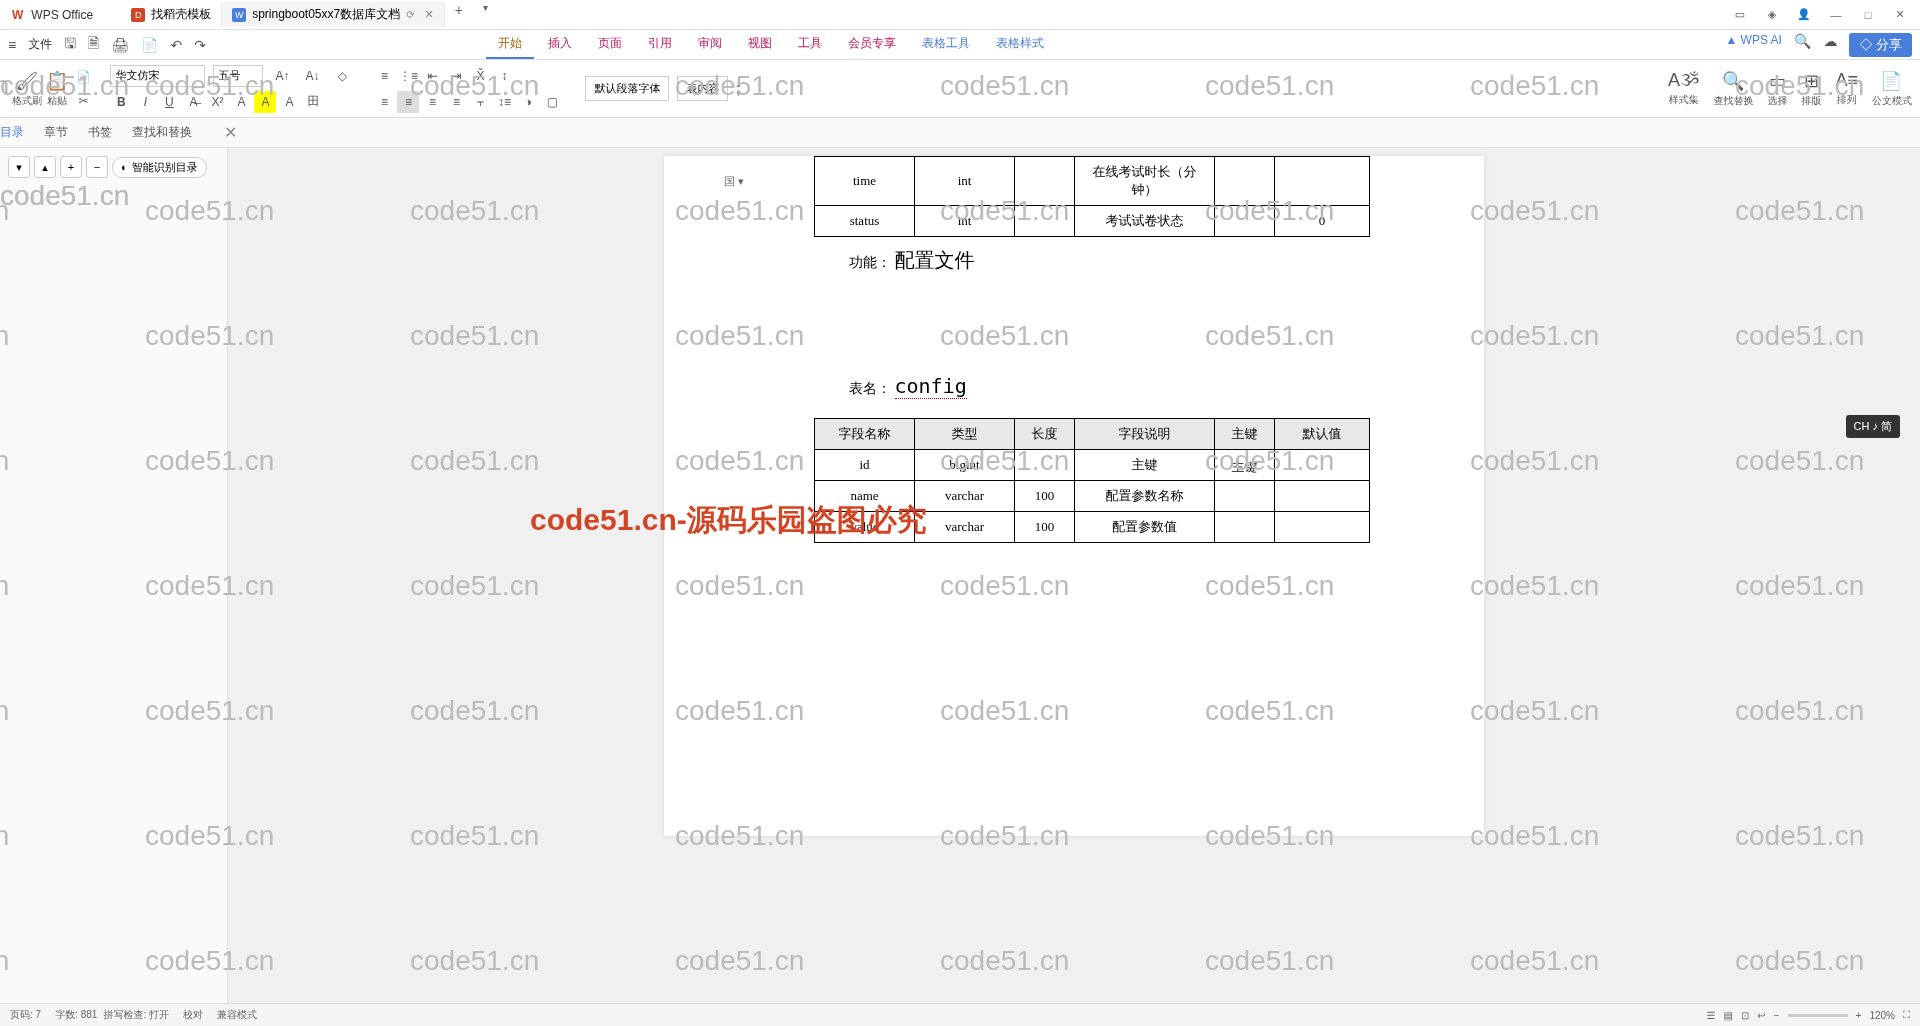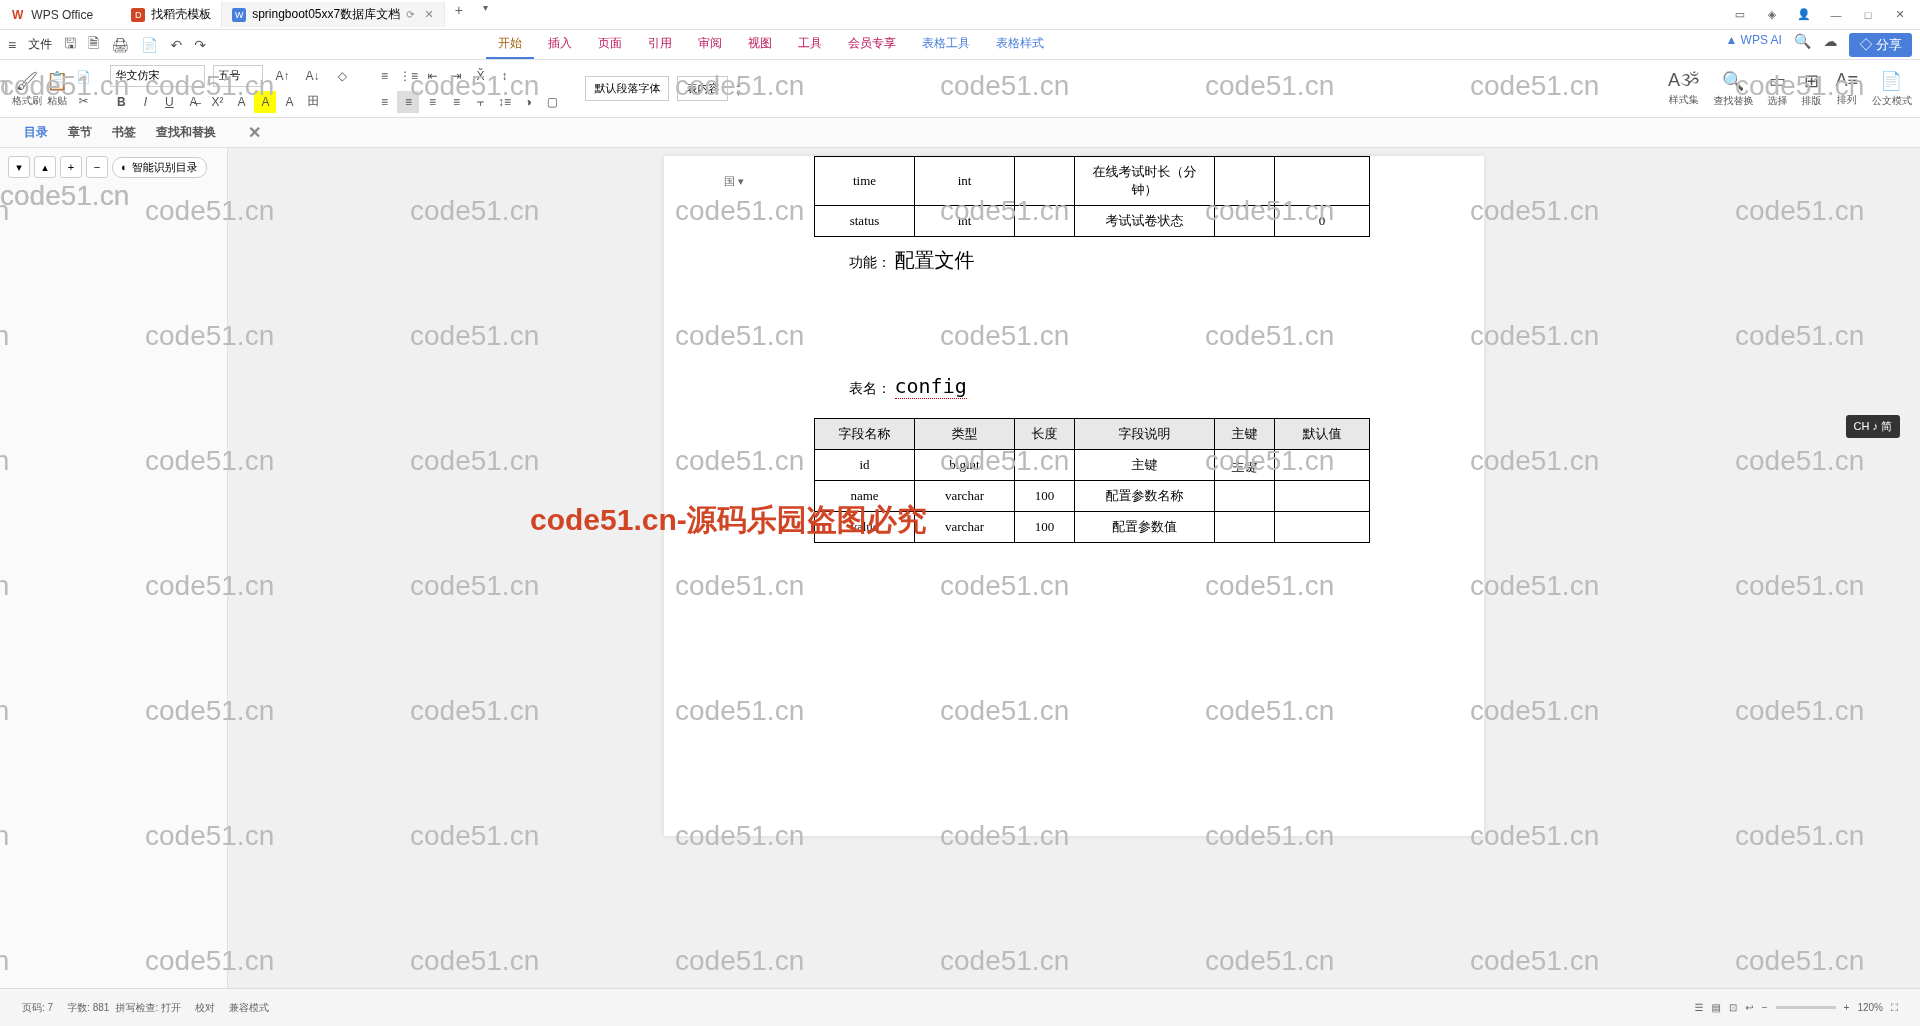--- a/index.html
+++ b/index.html
@@ -39,21 +39,21 @@
 .tool-big { display: flex; flex-direction: column; align-items: center; gap: 2px; cursor: pointer; }
 .tool-big-icon { font-size: 18px; color: #555; }
 .tool-big-label { font-size: 10px; color: #555; }
 .tool-small { width: 22px; height: 22px; display: flex; align-items: center; justify-content: center; color: #555; font-size: 12px; cursor: pointer; }
 .font-select { width: 95px; height: 22px; font-size: 11px; border: 1px solid #ccc; padding: 0 4px; }
 .size-select { width: 50px; height: 22px; font-size: 11px; border: 1px solid #ccc; padding: 0 4px; }
 .para-style { border: 1px solid #ccc; padding: 4px 8px; font-size: 11px; margin: 0 2px; cursor: pointer; }
 .toolbar-right { margin-left: auto; display: flex; gap: 14px; }
 
 
-.nav-tabs { height: 30px; background: #fafafa; display: flex; align-items: center; padding: 0 24px; gap: 20px; border-bottom: 1px solid #e0e0e0; font-weight: bold; }
+.nav-tabs { height: 30px; background: #fafafa; display: flex; align-items: center; padding: 0 0; gap: 20px; border-bottom: 1px solid #e0e0e0; }
 .nav-tab { font-size: 12px; color: #555; cursor: pointer; }
 .nav-tab.active { color: #4a7edb; }
 
 
 .sidebar { position: absolute; left: 0; top: 148px; width: 228px; bottom: 22px; background: #fafafa; border-right: 1px solid #e0e0e0; }
 .sidebar-controls { padding: 8px; display: flex; gap: 4px; align-items: center; }
 .side-btn { width: 22px; height: 22px; border: 1px solid #ccc; border-radius: 3px; display: flex; align-items: center; justify-content: center; font-size: 11px; cursor: pointer; background: #fff; }
 .smart-toc { display: flex; align-items: center; gap: 4px; border: 1px solid #ccc; border-radius: 10px; padding: 2px 8px; font-size: 11px; background: #fff; cursor: pointer; }
 
 
@@ -67,21 +67,21 @@
 .cfg-col1 { width: 100px; } .cfg-col2 { width: 100px; } .cfg-col3 { width: 60px; } .cfg-col4 { width: 140px; } .cfg-col5 { width: 60px; } .cfg-col6 { width: 95px; }
 .table-label { margin-left: 145px; margin-top: 100px; font-size: 14px; font-family: "SimSun", serif; }
 .table-label .val { font-size: 20px; font-family: monospace; border-bottom: 1px dotted #b00; }
 .config-table { margin-top: 20px; }
 
 
 .wm { position: absolute; color: #bbb; font-size: 28px; pointer-events: none; font-family: Arial; }
 .wm-red { position: absolute; color: #d14424; font-size: 30px; font-weight: bold; pointer-events: none; z-index: 10; }
 
 
-.statusbar { position: absolute; bottom: 0; left: 0; right: 0; height: 38px; background: #f5f5f5; border-top: 1px solid #ddd; display: flex; align-items: center; padding: 0 22px; font-size: 10px; color: #666; }
+.statusbar { position: absolute; bottom: 0; left: 0; right: 0; height: 23px; background: #f5f5f5; border-top: 1px solid #ddd; display: flex; align-items: center; padding: 0 10px; font-size: 10px; color: #666; }
 .status-right { margin-left: auto; display: flex; gap: 8px; align-items: center; }
 
 
 .ime { position: absolute; right: 20px; top: 415px; background: #333; color: #fff; font-size: 11px; padding: 4px 8px; border-radius: 3px; }
 </style>
 </head>
 <body>
 
 <div class="titlebar">
   <div class="titlebar-left">

